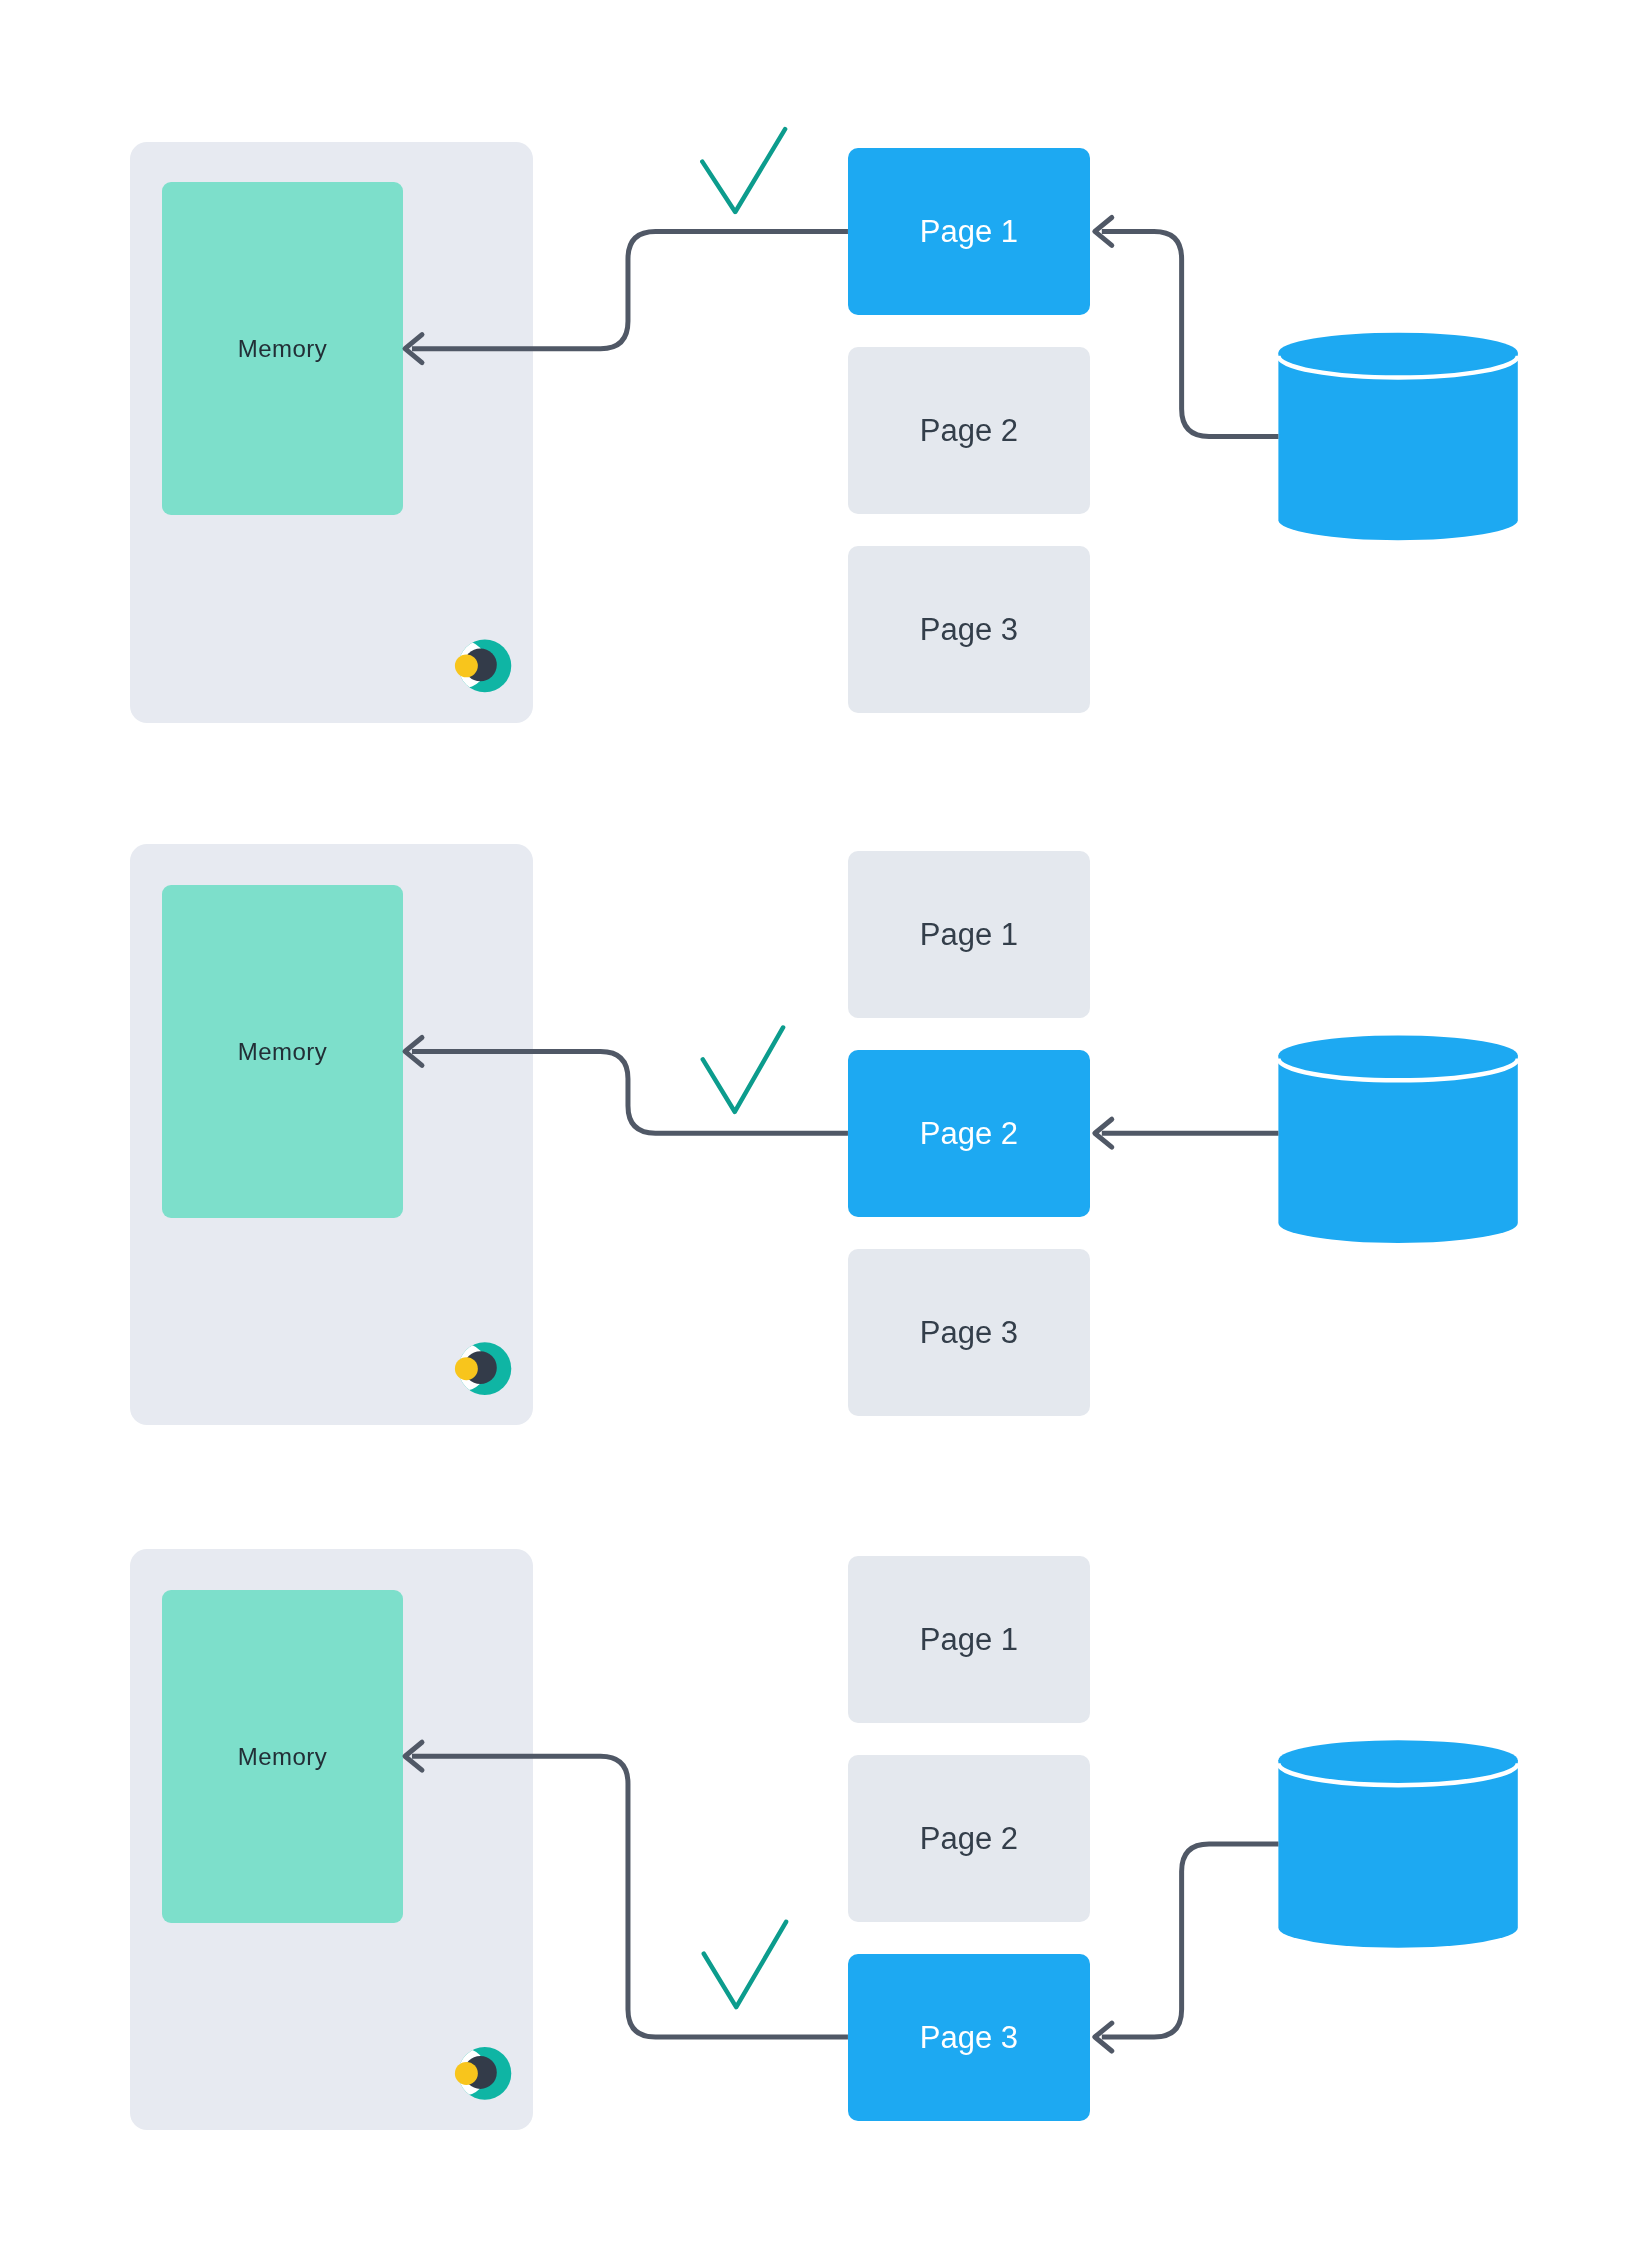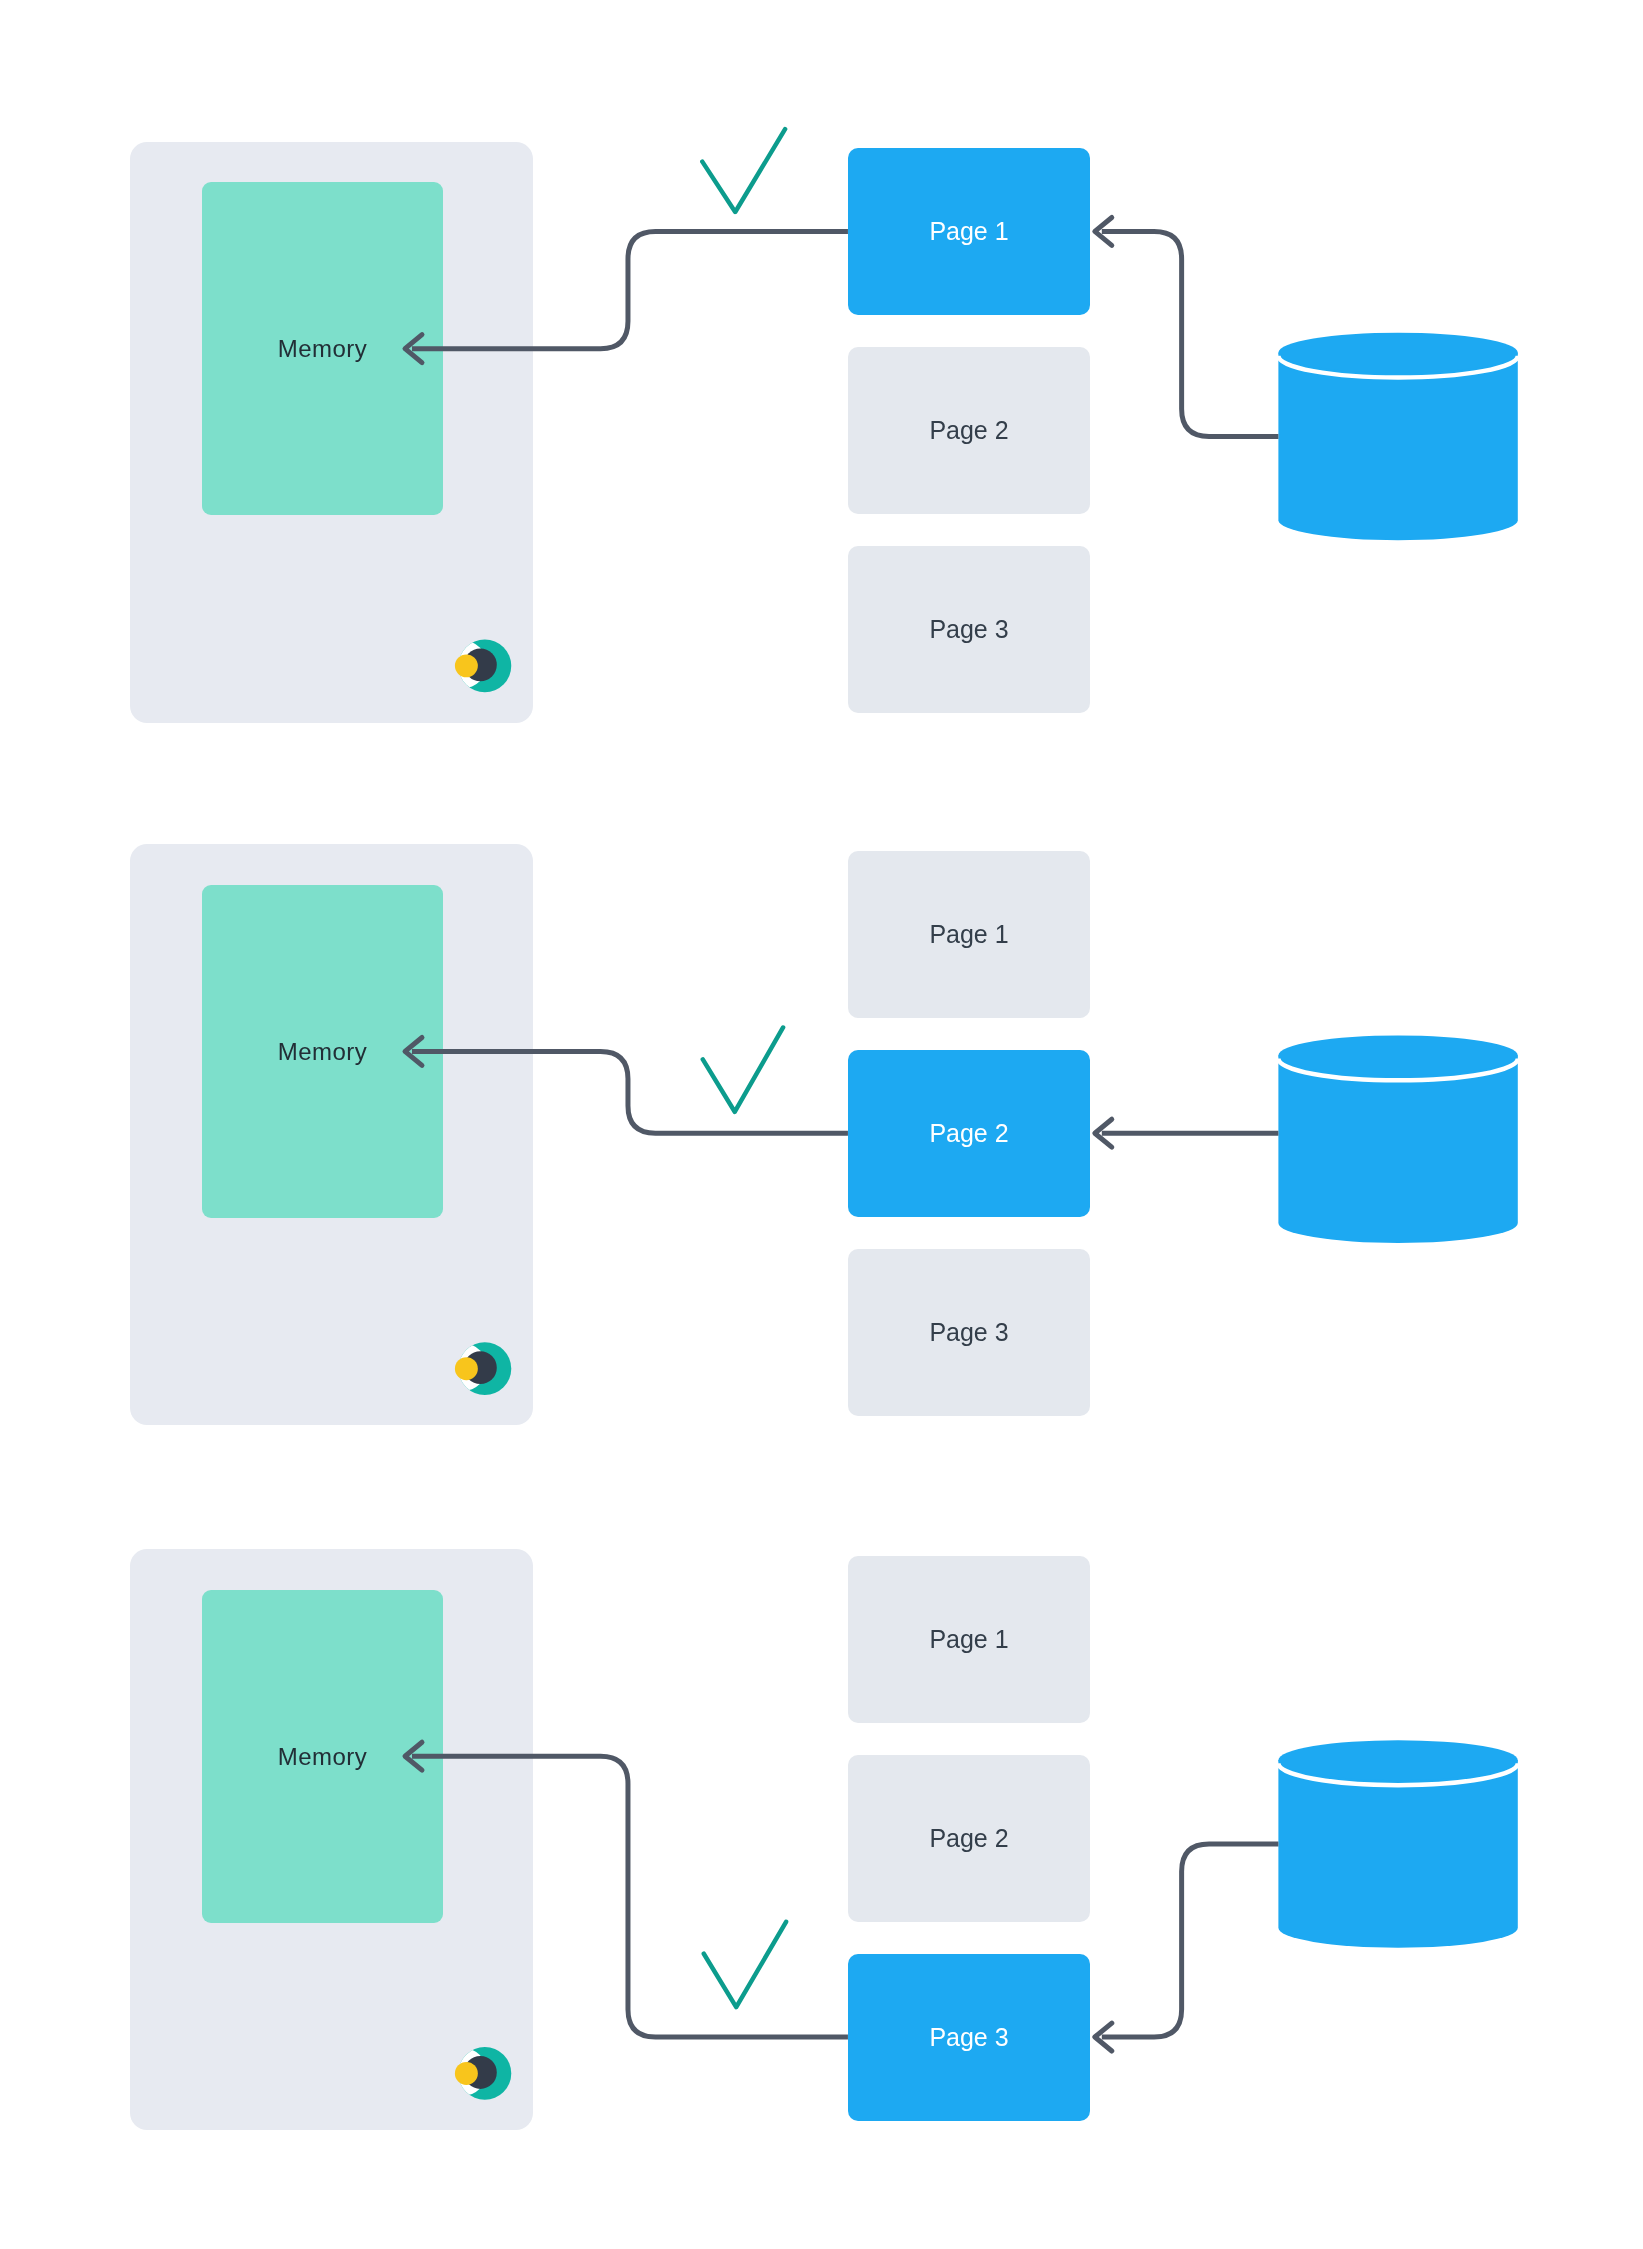--- a/index.html
+++ b/index.html
@@ -27,33 +27,33 @@
   .abs{position:absolute;box-sizing:border-box;}
   .panel{
     left:130px;width:403px;height:581px;
     background:var(--panel-gray);
     border-radius:17px;
   }
   .memory{
     left:162px;width:241px;height:333px;
     background:var(--memory-teal);
     border-radius:9px;
-    display:flex;align-items:center;justify-content:center;margin-left:40px;
+    display:flex;align-items:center;justify-content:center;
   }
   .memory-label{
     font-size:24px;letter-spacing:0.5px;
     color:var(--memory-label-dark);
   }
   .page{
     left:848px;width:242px;height:167px;
     background:var(--page-inactive-gray);
     border-radius:10px;
     display:flex;align-items:center;justify-content:center;
   }
-  .page .page-label{font-size:25px;color:var(--label-dark);}
+  .page .page-label{font-size:31px;color:var(--label-dark);}
   .page.active{background:var(--page-active-blue);}
   .page.active .page-label{color:var(--label-light);}
   .cyl-label{
     left:1278px;width:239px;height:30px;
     display:flex;align-items:center;justify-content:center;
     font-size:23px;color:var(--label-light);
   }
   .overlay{position:absolute;left:0;top:0;pointer-events:none;}
   .conn{fill:none;stroke:var(--connector-slate);stroke-width:10;}
   .chev{fill:none;stroke:var(--connector-slate);stroke-width:10;stroke-linecap:round;stroke-linejoin:round;}

